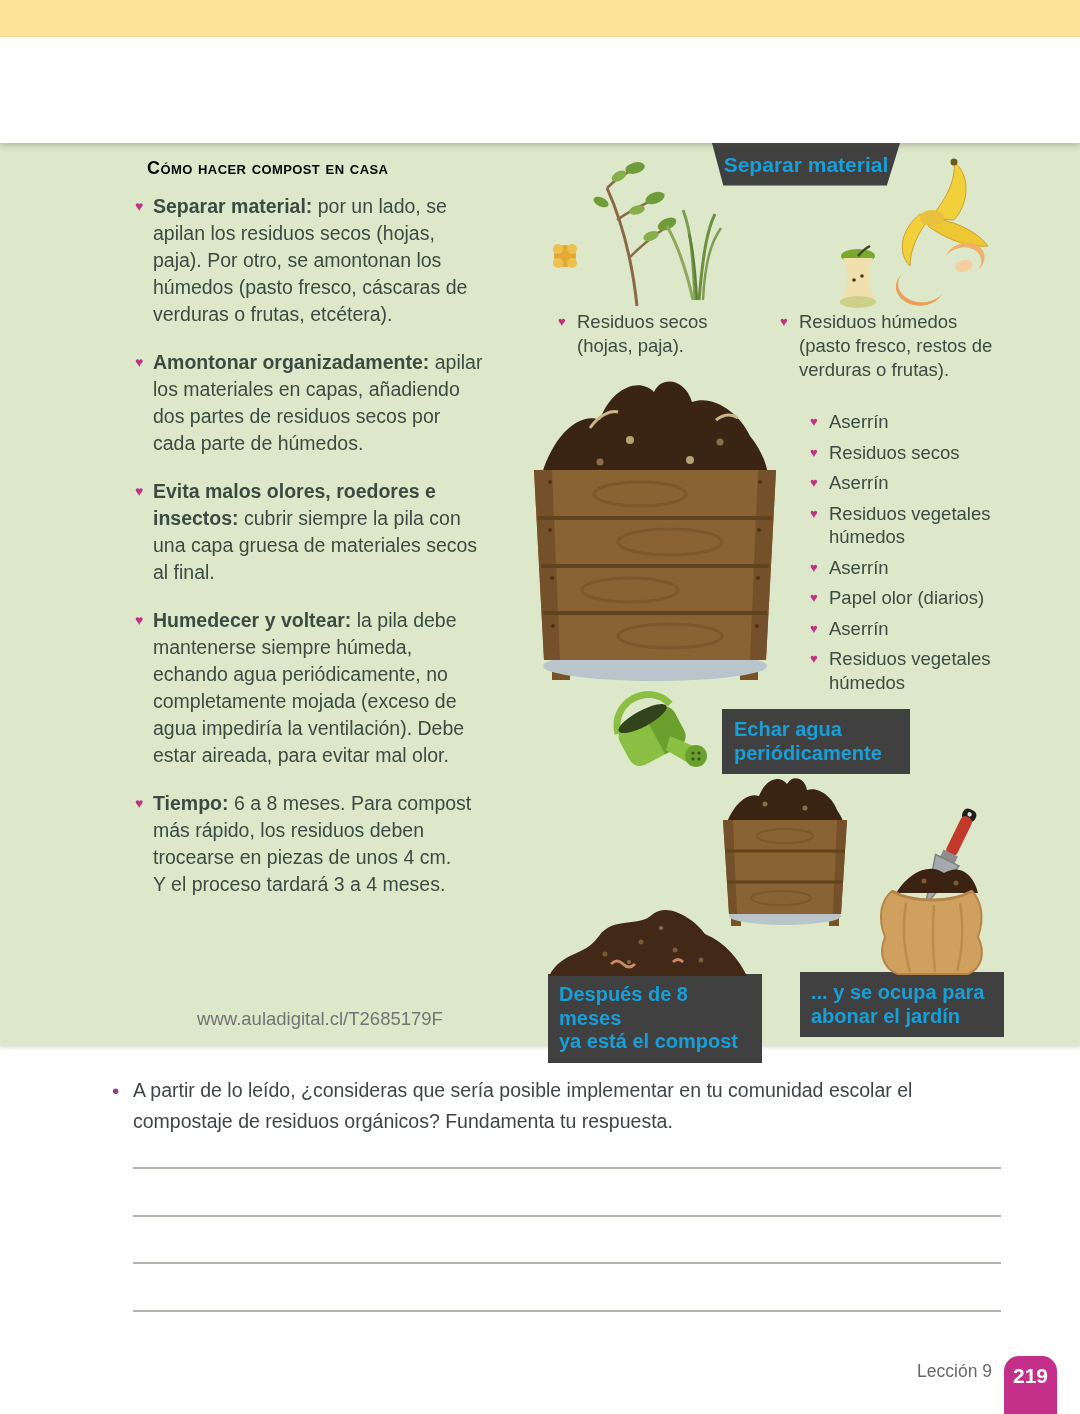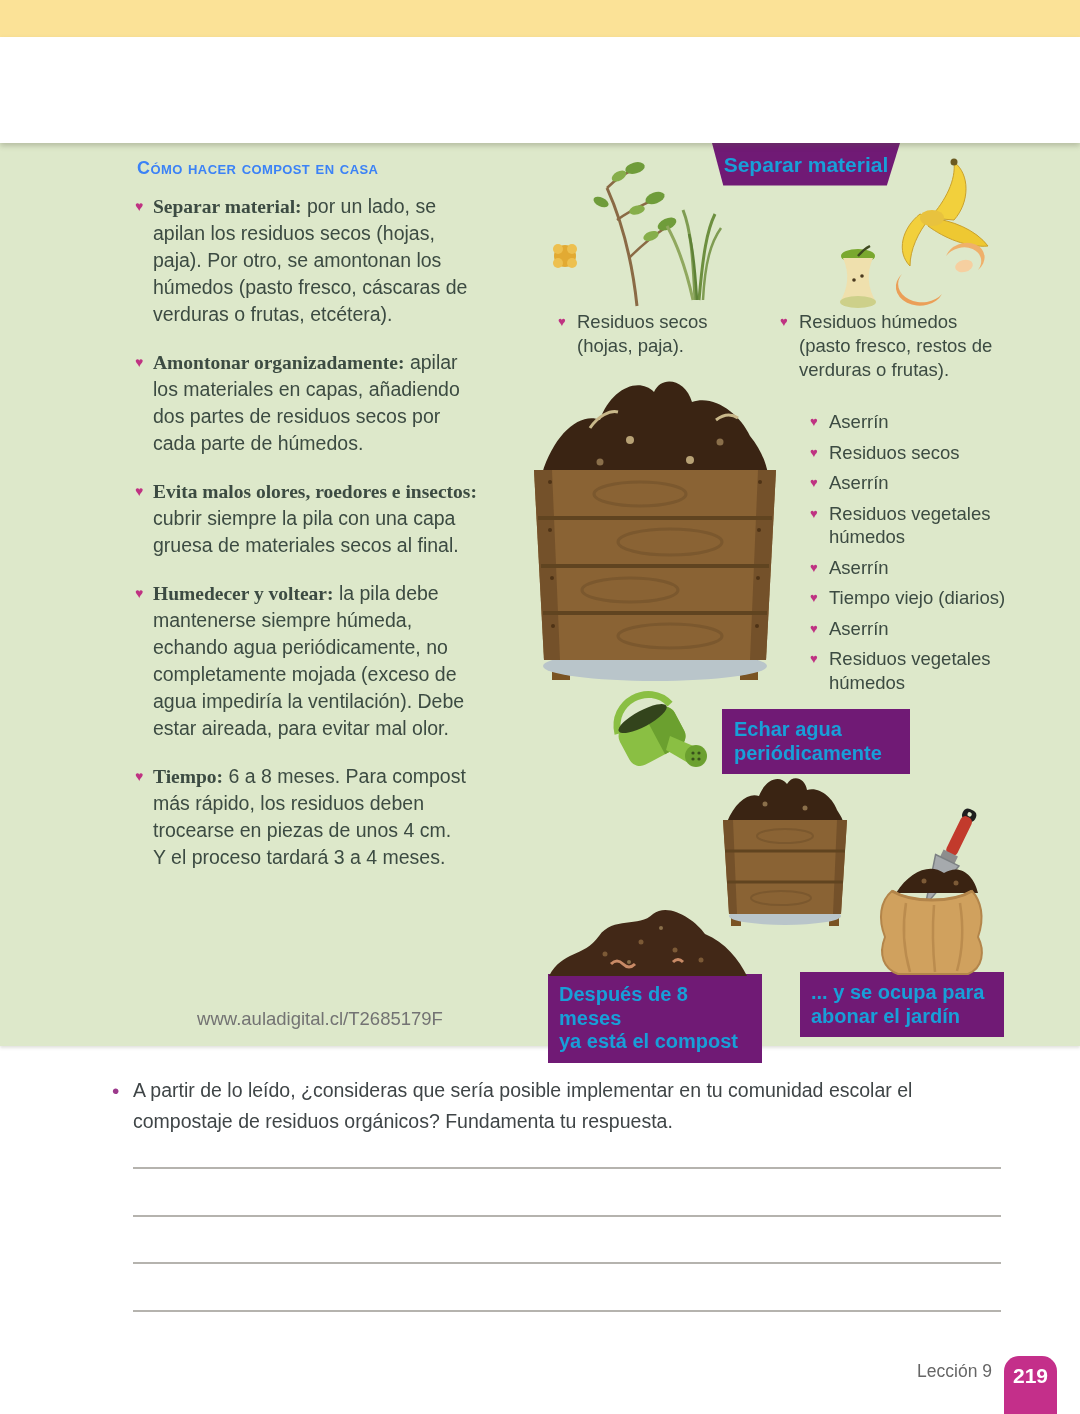--- a/index.html
+++ b/index.html
@@ -13,32 +13,32 @@
 
   
   .green-panel{position:absolute;left:0;top:143px;width:1080px;height:903px;background:#dde8ca;
                box-shadow:0 2px 3px rgba(90,90,70,.18);z-index:1;}
 
   
   .card-bg{position:absolute;left:70px;top:143px;width:426px;height:843px;background:#93c86d;
            border-radius:12px 12px 28px 26px;transform:skewX(2deg);transform-origin:top left;}
   .card-content{position:absolute;left:135px;top:158px;width:352px;z-index:2;}
   .card-title{font-weight:bold;font-variant:small-caps;letter-spacing:.4px;
-              color:#3b82f6;font-size:18px;margin:0 0 14px 2px;}
+              color:#000000;font-size:18px;margin:0 0 14px 12px;}
   ul.steps{list-style:none;margin:0;padding:0;}
   ul.steps>li{display:flex;margin-bottom:21px;color:#3c4b42;font-size:19.5px;line-height:27px;}
   ul.steps .heart{flex:0 0 18px;color:#bf3282;font-size:14px;line-height:27px;}
-  ul.steps .lead{font-weight:bold;font-family:Liberation Serif, serif;}
+  ul.steps .lead{font-weight:bold;}
   .step-note{display:block;}
 
   .url-line{position:absolute;left:140px;top:1008px;width:360px;text-align:center;
             color:#737373;font-size:18.5px;z-index:2;}
 
   
-  .bubble{position:absolute;background:#701a75;color:#189fd8;font-weight:bold;
+  .bubble{position:absolute;background:#404040;color:#189fd8;font-weight:bold;
           font-size:20px;line-height:23.5px;z-index:2;white-space:pre-line;}
   .bubble.separar{left:712px;top:143px;width:188px;padding:10px 0 9px;text-align:center;
                   font-size:21px;clip-path:polygon(0 0,100% 0,93% 100%,6% 100%);}
   .bubble.agua{left:722px;top:709px;width:164px;padding:9px 12px;}
   .bubble.despues{left:548px;top:974px;width:192px;padding:9px 11px;}
   .bubble.abonar{left:800px;top:972px;width:182px;padding:9px 11px;}
 
   
   .cap{position:absolute;display:flex;color:#3c4b42;font-size:18.5px;line-height:24px;z-index:2;}
   .cap .heart{flex:0 0 19px;color:#bf3282;font-size:13px;line-height:24px;}
@@ -142,21 +142,21 @@
     <li>
         <span class="heart">♥</span>
         <span>Residuos vegetales húmedos</span>
       </li>
     <li>
         <span class="heart">♥</span>
         <span>Aserrín</span>
       </li>
     <li>
         <span class="heart">♥</span>
-        <span>Tiempo viejo (diarios)</span>
+        <span>Papel olor (diarios)</span>
       </li>
     <li>
         <span class="heart">♥</span>
         <span>Aserrín</span>
       </li>
     <li>
         <span class="heart">♥</span>
         <span>Residuos vegetales húmedos</span>
       </li>
   </ul>

